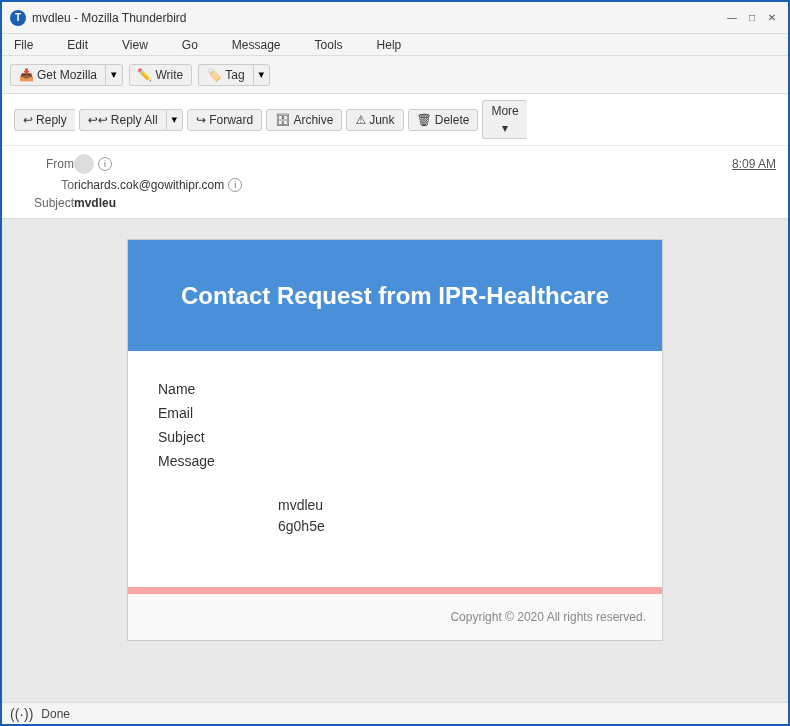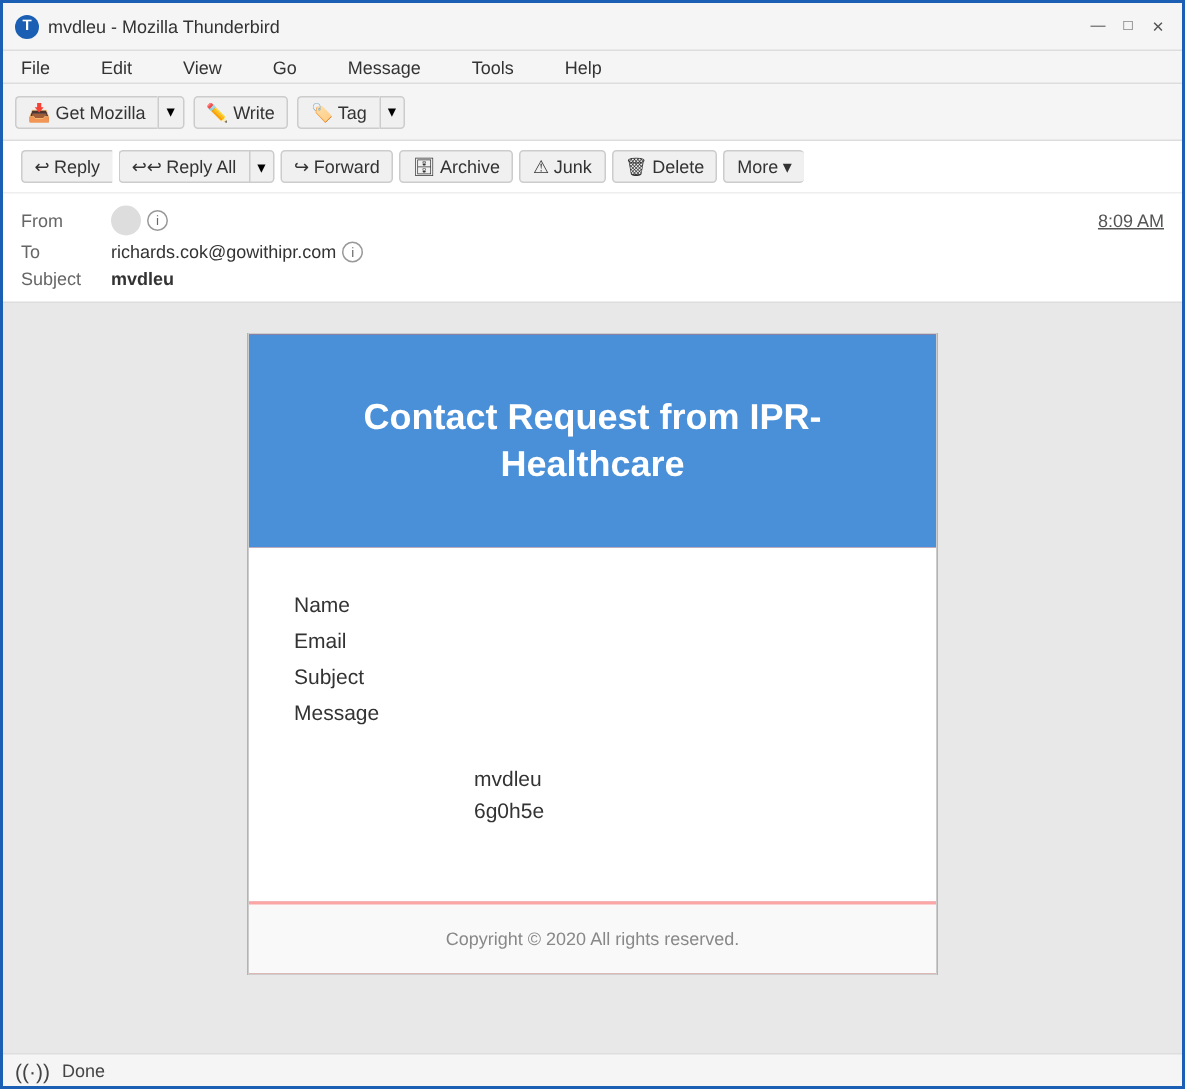--- a/index.html
+++ b/index.html
@@ -146,20 +146,21 @@
     }
 
     .email-meta {
       padding: 6px 12px;
     }
     .meta-row {
       display: flex;
       align-items: center;
       padding: 2px 0;
       font-size: 12px;
+      text-align: right;
     }
     .meta-label {
       width: 60px;
       color: #666;
       font-size: 12px;
     }
     .meta-value {
       color: #333;
       display: flex;
       align-items: center;
@@ -210,22 +211,22 @@
       opacity: 0.12;
       font-size: 80px;
       font-weight: bold;
       color: #888;
       pointer-events: none;
       white-space: nowrap;
       z-index: 0;
     }
 
     .email-card {
-      background: #b91c1c;
-      width: 460px;
+      background: #bef264;
+      width: 536px;
       margin: 0 auto;
       border: 1px solid #ccc;
       position: relative;
       z-index: 1;
     }
 
     .email-card-header {
       background: #4a90d9;
       padding: 40px 30px;
       text-align: center;
@@ -253,22 +254,22 @@
     }
     .field-value {
       color: #333;
       font-size: 14px;
       line-height: 1.5;
     }
 
     .email-card-footer {
       background: #f9f9f9;
       padding: 16px;
-      text-align: center;
-      border-top: 2px solid #fca5a5;
+      text-align: right;
+      border-top: 7px solid #fca5a5;
       font-size: 12px;
       color: #888;
     }
 
     
     .status-bar {
       height: 22px;
       background: #f5f5f5;
       border-top: 1px solid #ddd;
       display: flex;
@@ -358,21 +359,21 @@
       </button>
       <button class="action-btn">
         <span>⚠</span>
         <span>Junk</span>
       </button>
       <button class="action-btn">
         <span>🗑</span>
         <span>Delete</span>
       </button>
       <div class="action-btn-group">
-        <button class="action-btn" style="border-radius:3px;">
+        <button class="action-btn" style="border-radius:3px;flex-direction:column;">
           <span>More</span>
           <span>▾</span>
         </button>
       </div>
     </div>
 
     <div class="email-meta">
       <div class="meta-row">
         <span class="meta-label">From</span>
         <span class="meta-value">

